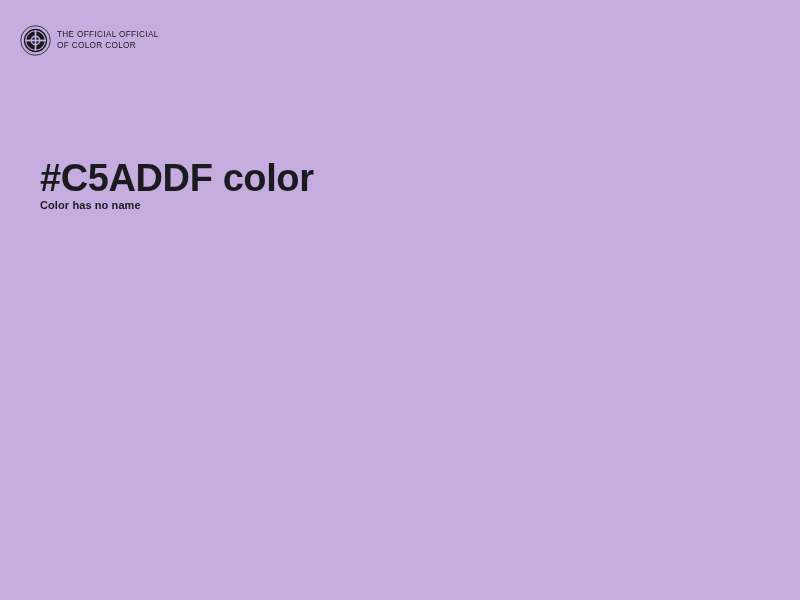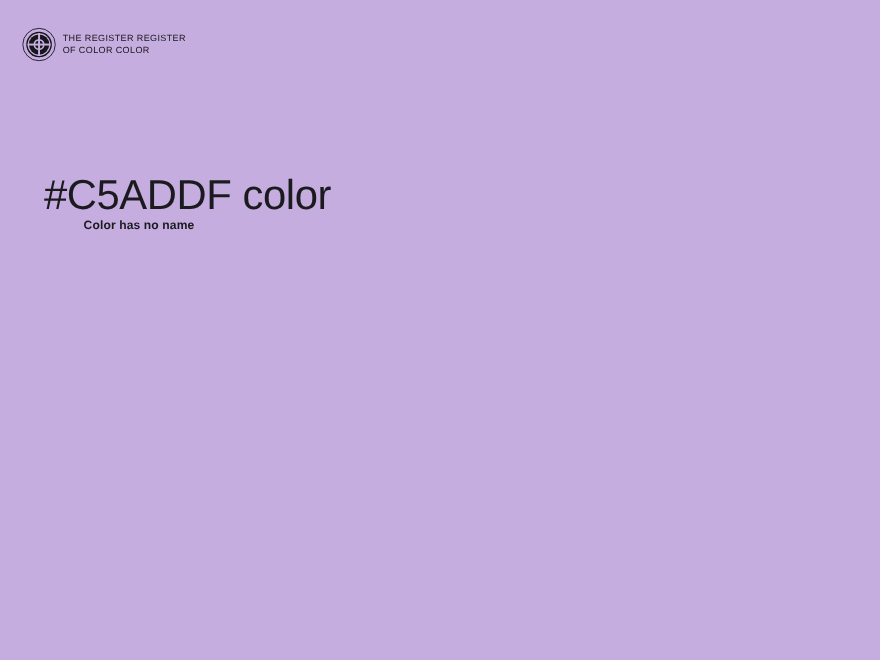--- a/index.html
+++ b/index.html
@@ -52,37 +52,36 @@
     position: absolute;
     left: 40px;
     top: 130px;
     color: #1b1a1f;
     font-size: 38px;
     line-height: 46px;
     letter-spacing: -0.4px;
     white-space: nowrap;
   }
   .title .hex {
-    font-weight: 400;
+    font-weight: 700;
   }
   .title .word {
-    font-weight: 400;
+    font-weight: 700;
   }
 
   .subtitle {
     position: absolute;
     left: 40px;
     top: 198px;
     color: #1b1a1f;
     font-size: 11px;
     line-height: 15px;
     font-weight: 700;
     letter-spacing: 0.1px;
     white-space: nowrap;
-    margin-left: 36px;
   }
 </style>
 </head>
 <body>
 
 <div class="page">
 
   <div class="brand">
     <span class="seal-wrap">
       <svg class="seal" viewBox="0 0 62 62" xmlns="http://www.w3.org/2000/svg">
@@ -90,21 +89,21 @@
         <circle cx="31" cy="31" r="22" fill="none" stroke="#17161a" stroke-width="2.6"></circle>
         <circle cx="31" cy="31" r="18.5" fill="#17161a"></circle>
         <rect x="29.2" y="10" width="3.6" height="42" fill="#c5addf"></rect>
         <rect x="10" y="29.2" width="42" height="3.6" fill="#c5addf"></rect>
         <circle cx="31" cy="31" r="8.6" fill="none" stroke="#c5addf" stroke-width="3"></circle>
         <path d="M31 47.5 a16.5 16.5 0 0 0 16.5 -16.5" fill="none" stroke="#c5addf" stroke-width="0"></path>
         <path d="M18 50 q13 6 26 0" fill="none" stroke="#17161a" stroke-width="1.4"></path>
       </svg>
     </span>
     <span class="brand-text">
-      <span>THE REGISTER REGISTER</span>
+      <span>THE OFFICIAL OFFICIAL</span>
       <span>OF COLOR COLOR</span>
     </span>
   </div>
 
   <h1 class="title">
     <span class="hex">#C5ADDF</span><span>&nbsp;</span><span class="word">color</span>
   </h1>
 
   <div class="subtitle">Color has no name</div>
 

